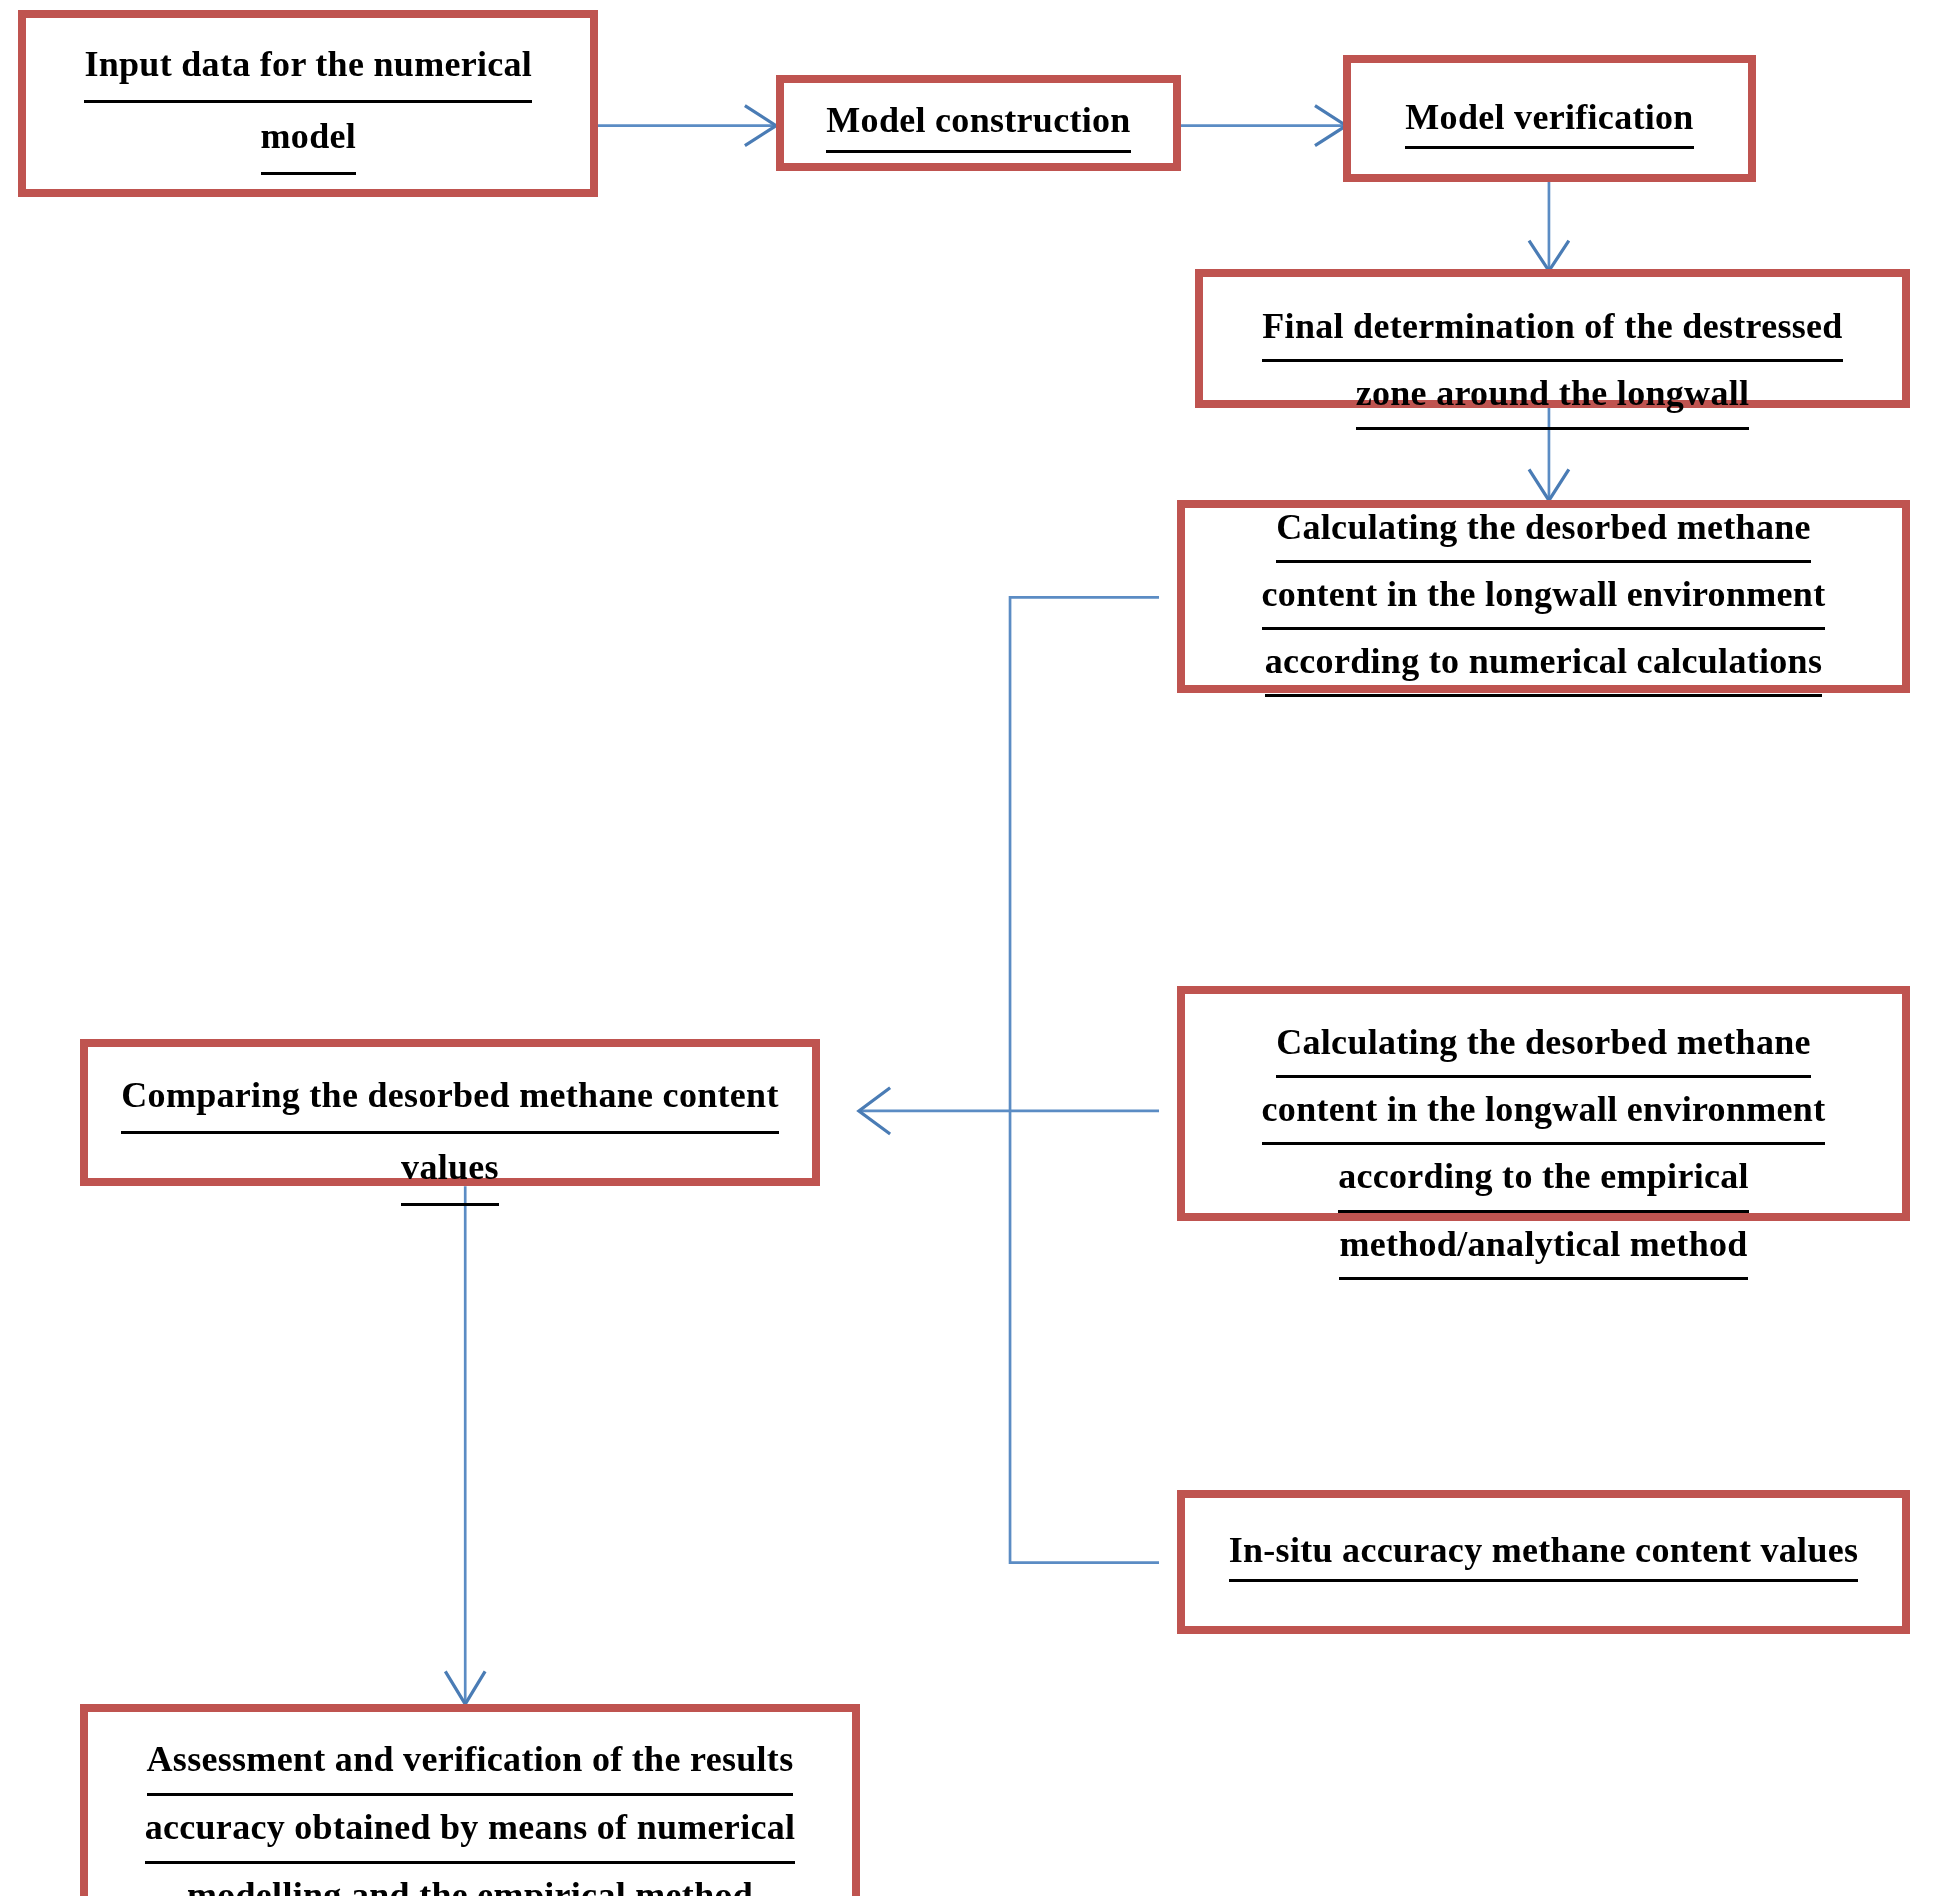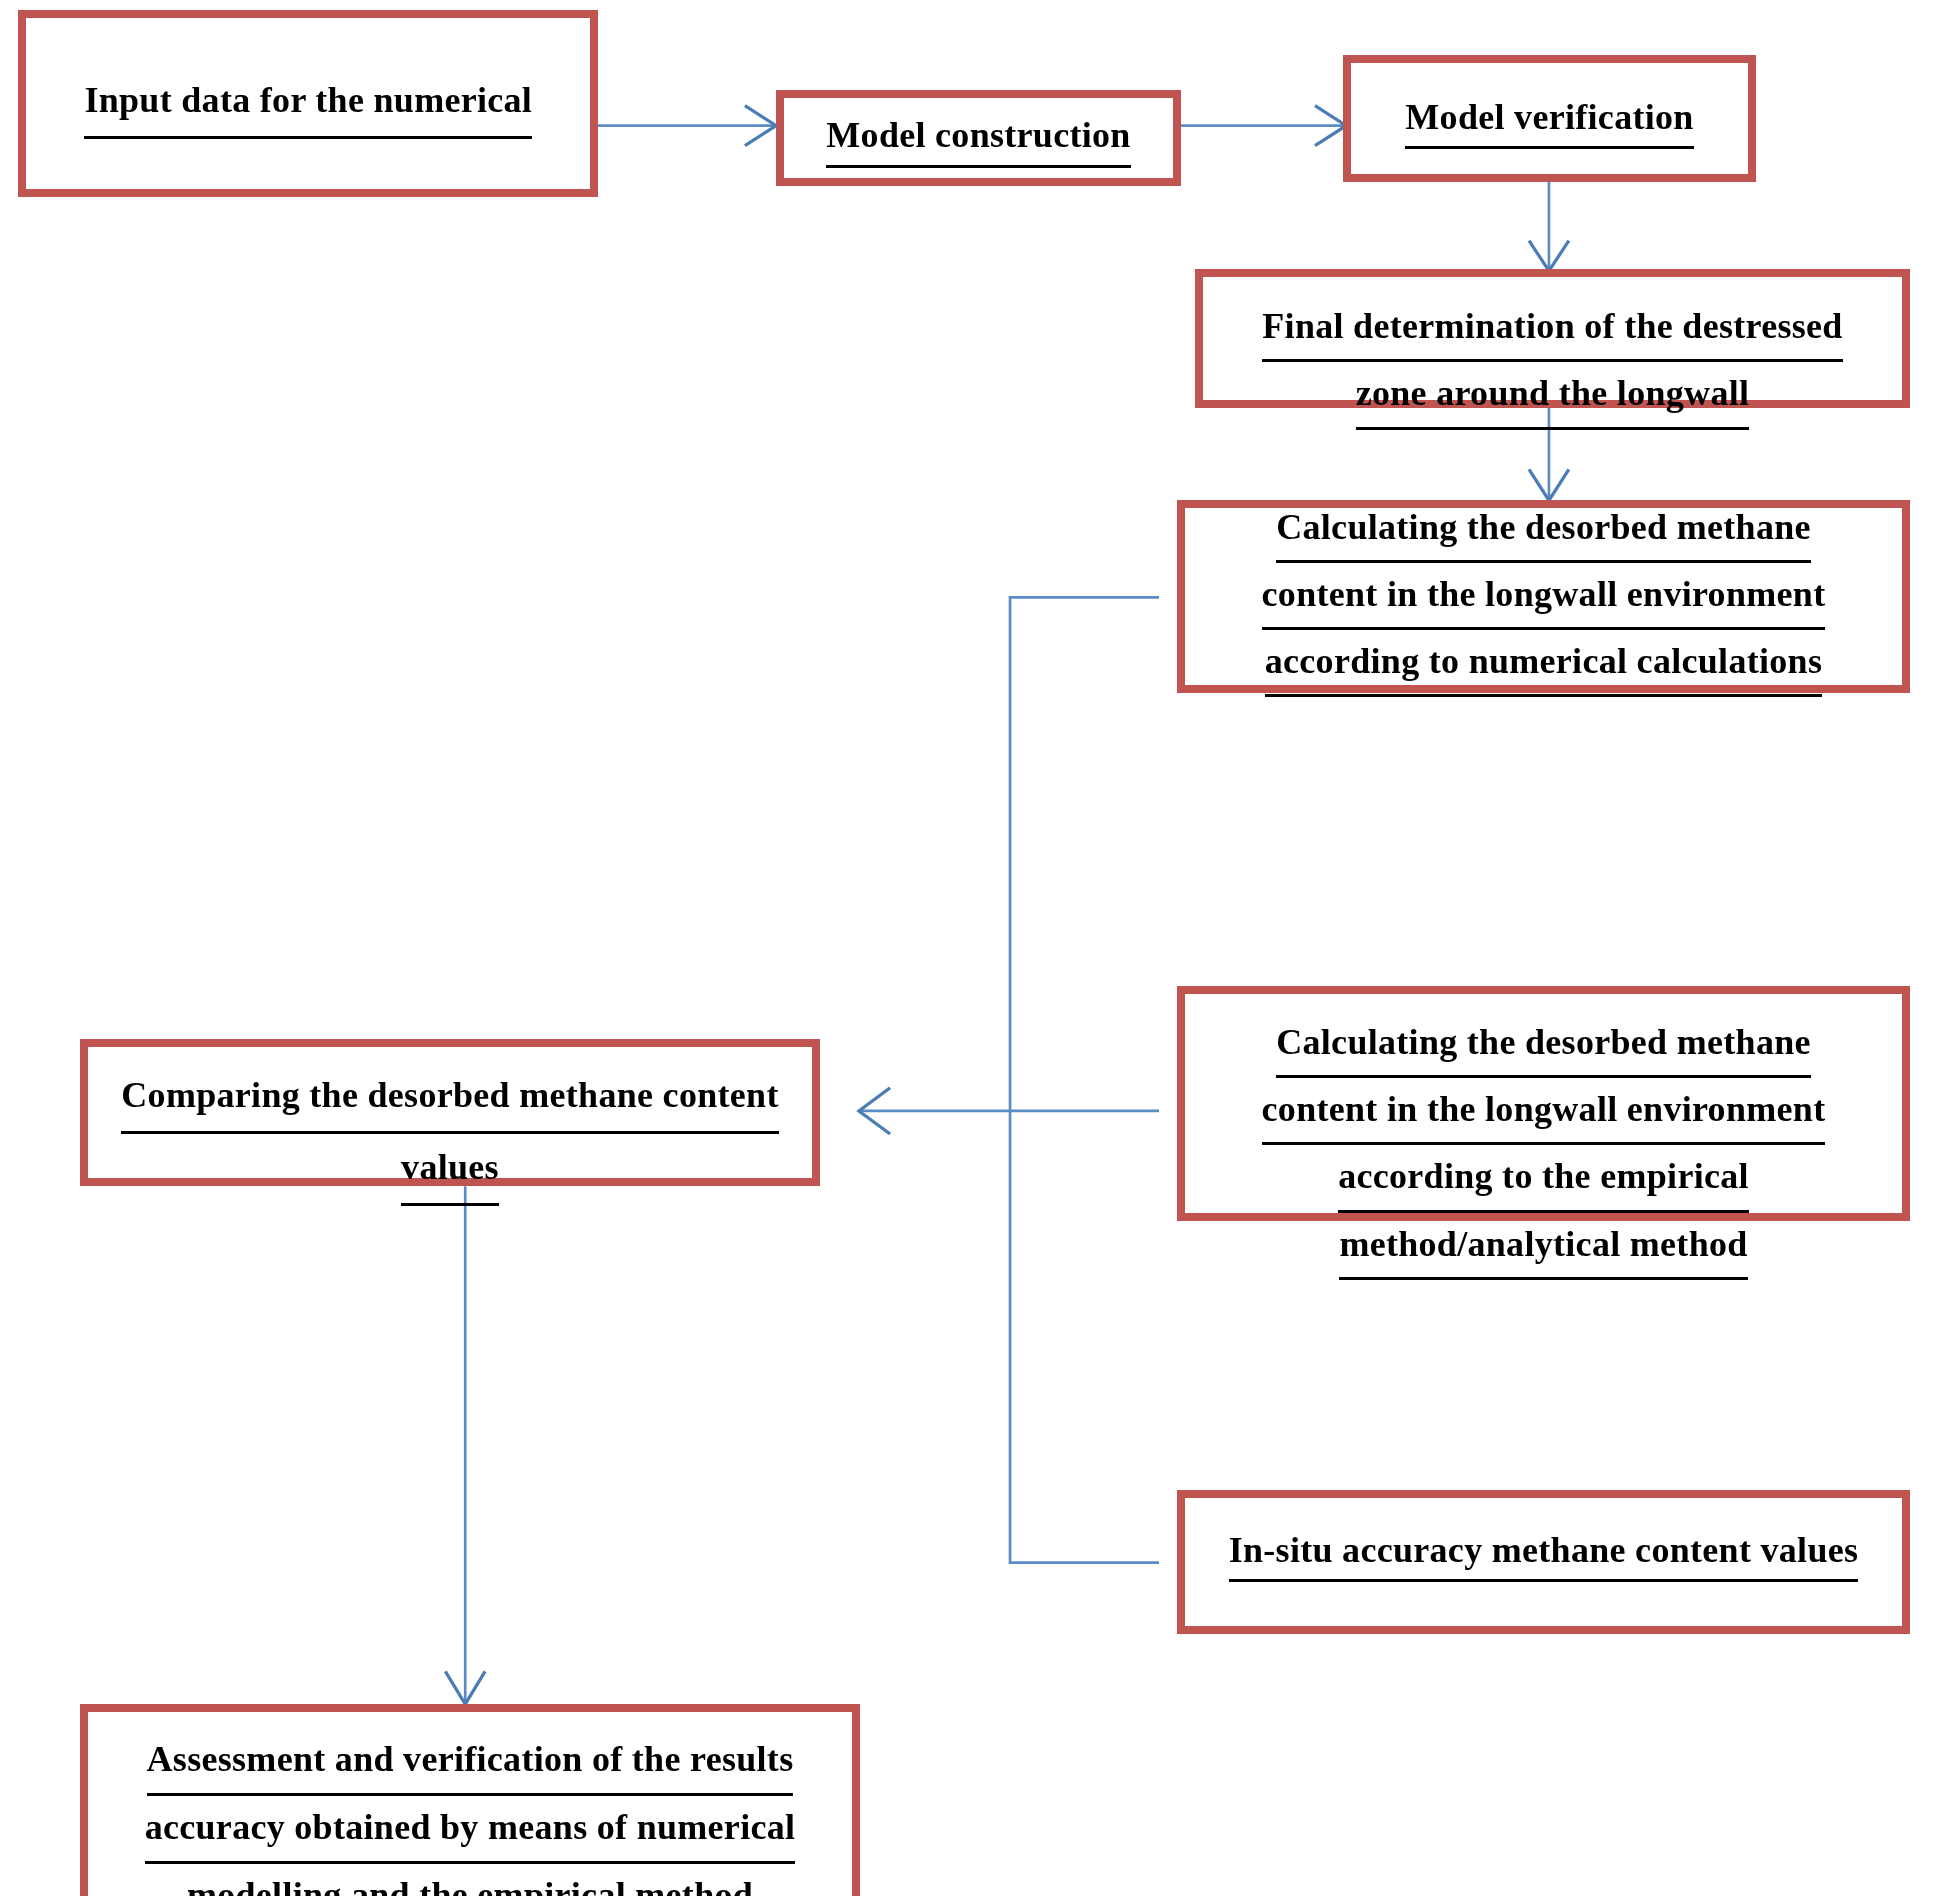--- a/index.html
+++ b/index.html
@@ -119,24 +119,25 @@
 
     <g>
       <line x1="865" y1="2205" x2="865" y2="3165"></line>
       <path class="head" d="M 828 3107 L 865 3168 L 902 3107"></path>
     </g>
   </svg>
 
   <div class="node n-input align-center" style="left:18.3px; top:9.7px; width:580px; height:187px;">
     <div class="lines">
       <span class="tline"><span class="u">Input  data for the numerical</span></span>
+      <span class="tline"><span class="u">model</span></span>
     </div>
   </div>
 
-  <div class="node n-constr align-center" style="left:776px; top:90px; width:405px; height:96px;">
+  <div class="node n-constr align-center" style="left:776px; top:75px; width:405px; height:96px;">
     <div class="lines">
       <span class="tline"><span class="u">Model  construction</span></span>
     </div>
   </div>
 
   <div class="node n-verify align-top" style="left:1343px; top:48px; width:413px; height:127px; padding-top:27px;margin-top:7px;">
     <div class="lines">
       <span class="tline"><span class="u">Model verification</span></span>
     </div>
   </div>

